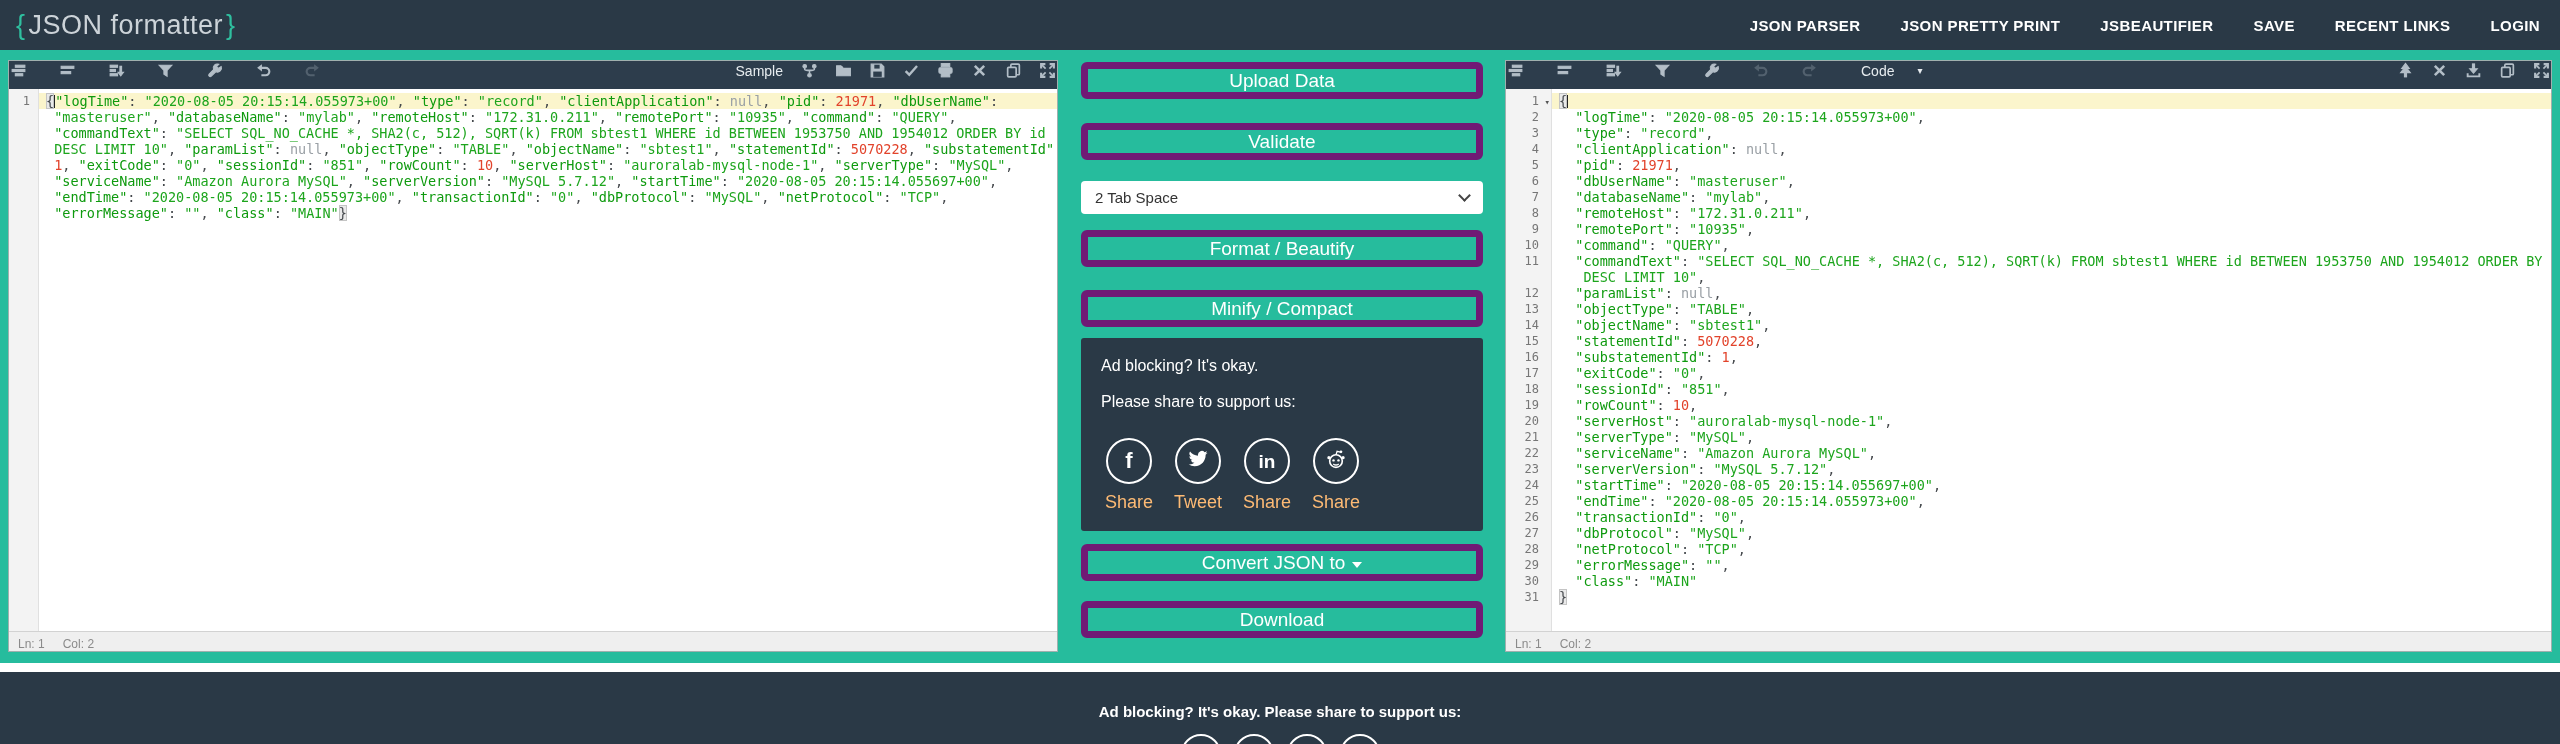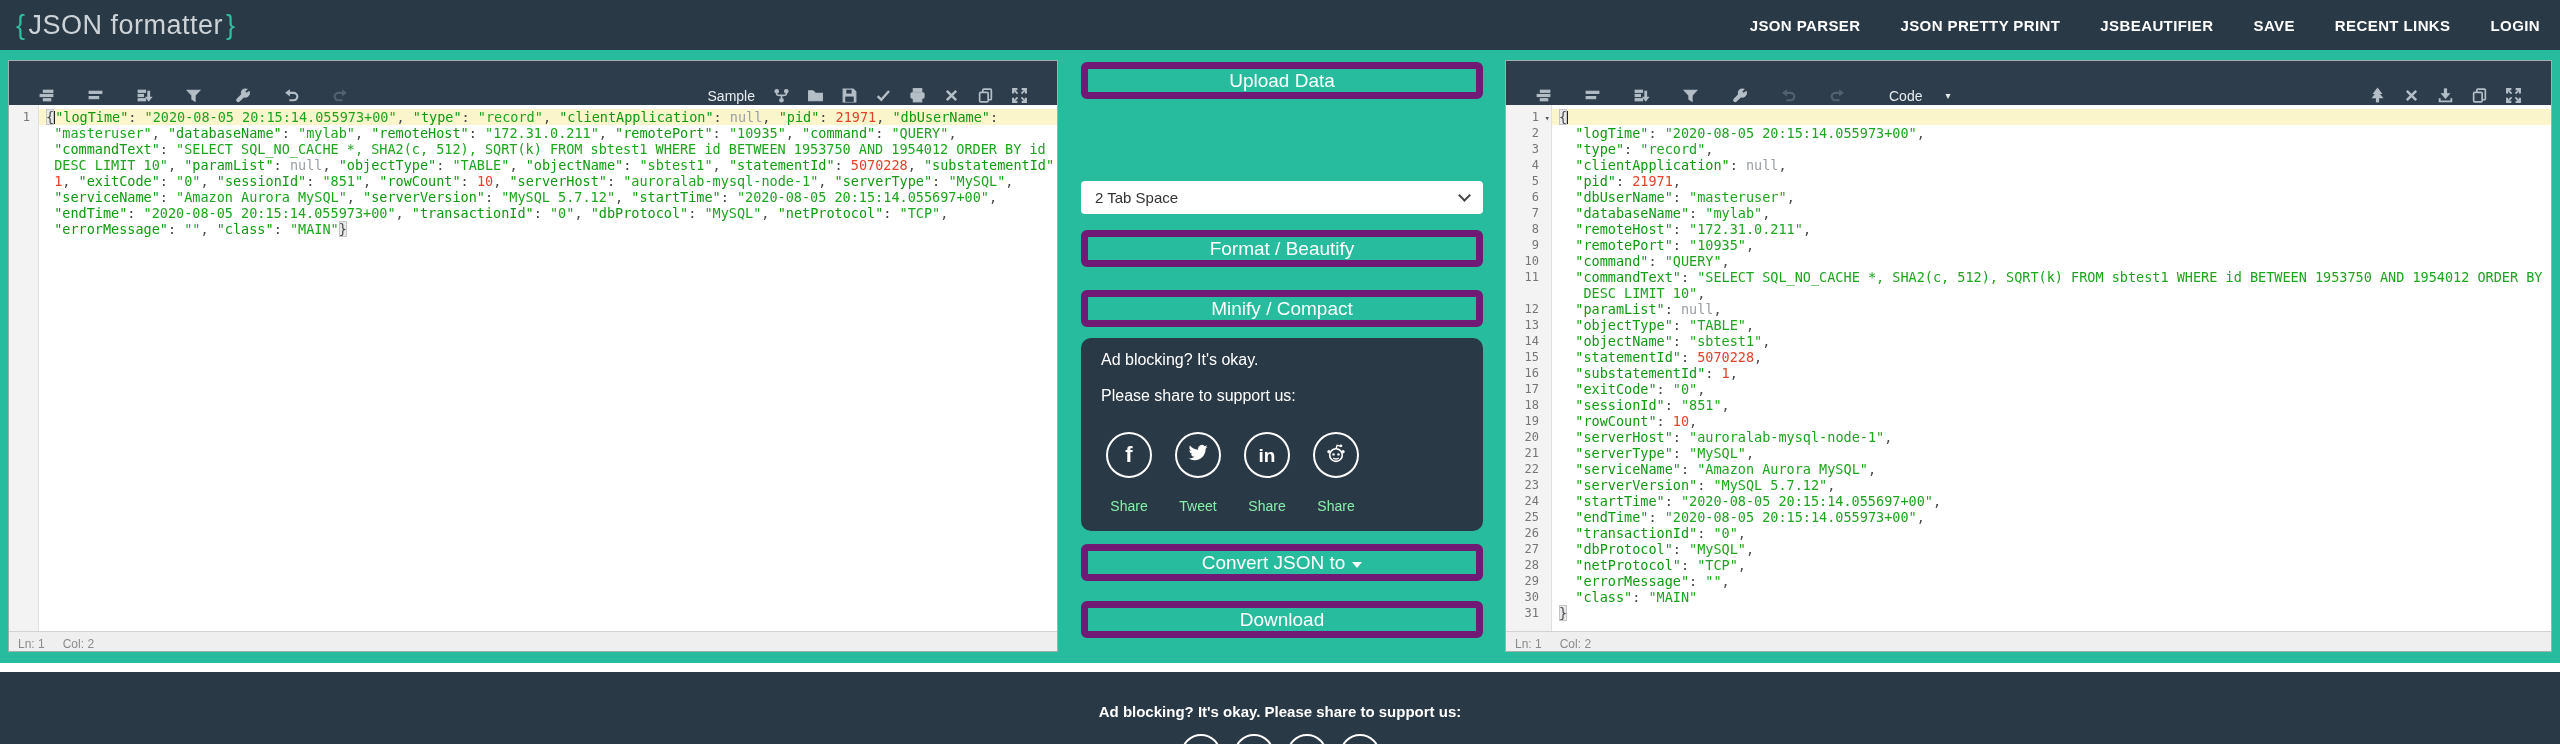--- a/index.html
+++ b/index.html
@@ -28,21 +28,21 @@
   .nav a{color:#fff;font-size:15px;font-weight:700;letter-spacing:.4px;text-decoration:none;cursor:pointer;white-space:nowrap;}
 
   
   .band{position:absolute;top:50px;left:0;width:2560px;height:613px;background:var(--teal);}
 
   
   .panel{position:absolute;top:10px;height:592px;background:#fff;border:1px solid #9fb0ae;
     display:flex;flex-direction:column;}
   .panel.left{left:8px;width:1050px;}
   .panel.right{left:1505px;width:1047px;}
-  .toolbar{height:44px;background:var(--toolbar);display:flex;align-items:flex-end;padding:0 28px;flex:none;}
+  .toolbar{height:28px;background:var(--toolbar);display:flex;align-items:flex-start;padding:0 0;flex:none;}
   .tgroup{display:flex;align-items:center;gap:30px;}
   .tgroup.rgt{margin-left:auto;gap:15px;}
   .tbtn{width:19px;height:19px;display:flex;align-items:center;justify-content:center;cursor:pointer;}
   .tbtn svg{width:17px;height:17px;fill:var(--icon);stroke:var(--icon);}
   .tbtn.dim{opacity:.28;}
   .tb-label{color:#e7ecef;font-size:14px;cursor:pointer;margin-right:2px;}
   .dd-caret{color:#e7ecef;font-size:10px;margin-left:-9px;cursor:pointer;}
 
   .editor{position:relative;flex:1;overflow:hidden;background:#fff;
     font-family:"DejaVu Sans Mono",monospace;font-size:13.5px;line-height:16px;cursor:text;}
@@ -73,30 +73,30 @@
     border:7px solid #701a75;border-radius:6px;color:#fff;font-size:19px;font-family:"Liberation Sans",sans-serif;
     display:flex;align-items:center;justify-content:center;cursor:pointer;}
   .mini-caret{width:0;height:0;border-left:5px solid transparent;border-right:5px solid transparent;
     border-top:6px solid #fff;margin-left:7px;margin-top:4px;}
   .select{position:absolute;left:1081px;top:131px;width:402px;height:33px;background:#fff;border-radius:4px;
     display:flex;align-items:center;padding:0 14px;font-size:15px;color:#333;cursor:pointer;}
   .select .sel-caret{margin-left:auto;width:9px;height:9px;border-right:2px solid #444;border-bottom:2px solid #444;
     transform:rotate(45deg);margin-top:-5px;}
 
   .adbox{position:absolute;left:1081px;top:288px;width:402px;height:193px;background:var(--navy);
-    border-radius:10px;padding:13px 20px;color:#fff;}
+    border-radius:3px;padding:19px 20px;color:#fff;}
   .adbox .ad-line1{font-size:16px;font-weight:500;}
   .adbox .ad-line2{font-size:16px;font-weight:500;margin-top:18px;}
   .share-row{display:flex;gap:13px;margin-top:27px;}
   .share-col{width:56px;display:flex;flex-direction:column;align-items:center;}
   .circle{width:46px;height:46px;border:2.5px solid #fff;border-radius:50%;
     display:flex;align-items:center;justify-content:center;cursor:pointer;background:transparent;color:#fff;}
   .circle svg{width:22px;height:22px;fill:#fff;}
   .circle .glyph{font-size:22px;font-weight:700;color:#fff;line-height:1;}
-  .share-label{margin-top:20px;font-size:14px;color:#86efac;cursor:pointer;}
+  .share-label{margin-top:8px;font-size:18px;color:#fdba74;cursor:pointer;}
 
   
   .footer{position:absolute;top:672px;left:0;width:2560px;height:72px;background:var(--navy);overflow:hidden;}
   .footer .f-text{text-align:center;margin-top:31px;color:#fff;font-size:15px;font-weight:700;}
   .f-icons{display:flex;justify-content:center;gap:13px;margin-top:14px;}
   .f-icons .circle{width:40px;height:40px;border-width:2px;}
   .f-icons .circle svg{width:19px;height:19px;}
   .f-icons .circle .glyph{font-size:19px;}
 </style>
 </head>
@@ -245,20 +245,23 @@
           </div>
       </div>
       <div class="statusbar">
         <span>Ln: 1</span>
         <span>Col: 2</span>
       </div>
     </section>
 
     <div class="mid-btn" style="top:12px;">
         <span>Upload Data</span>
+      </div>
+    <div class="mid-btn" style="top:73px;">
+        <span>Validate</span>
       </div>
     <div class="select">
       <span>2 Tab Space</span>
       <span class="sel-caret"></span>
     </div>
     <div class="mid-btn" style="top:240px;">
         <span>Minify / Compact</span>
       </div>
     <div class="mid-btn" style="top:180px;">
         <span>Format / Beautify</span>

